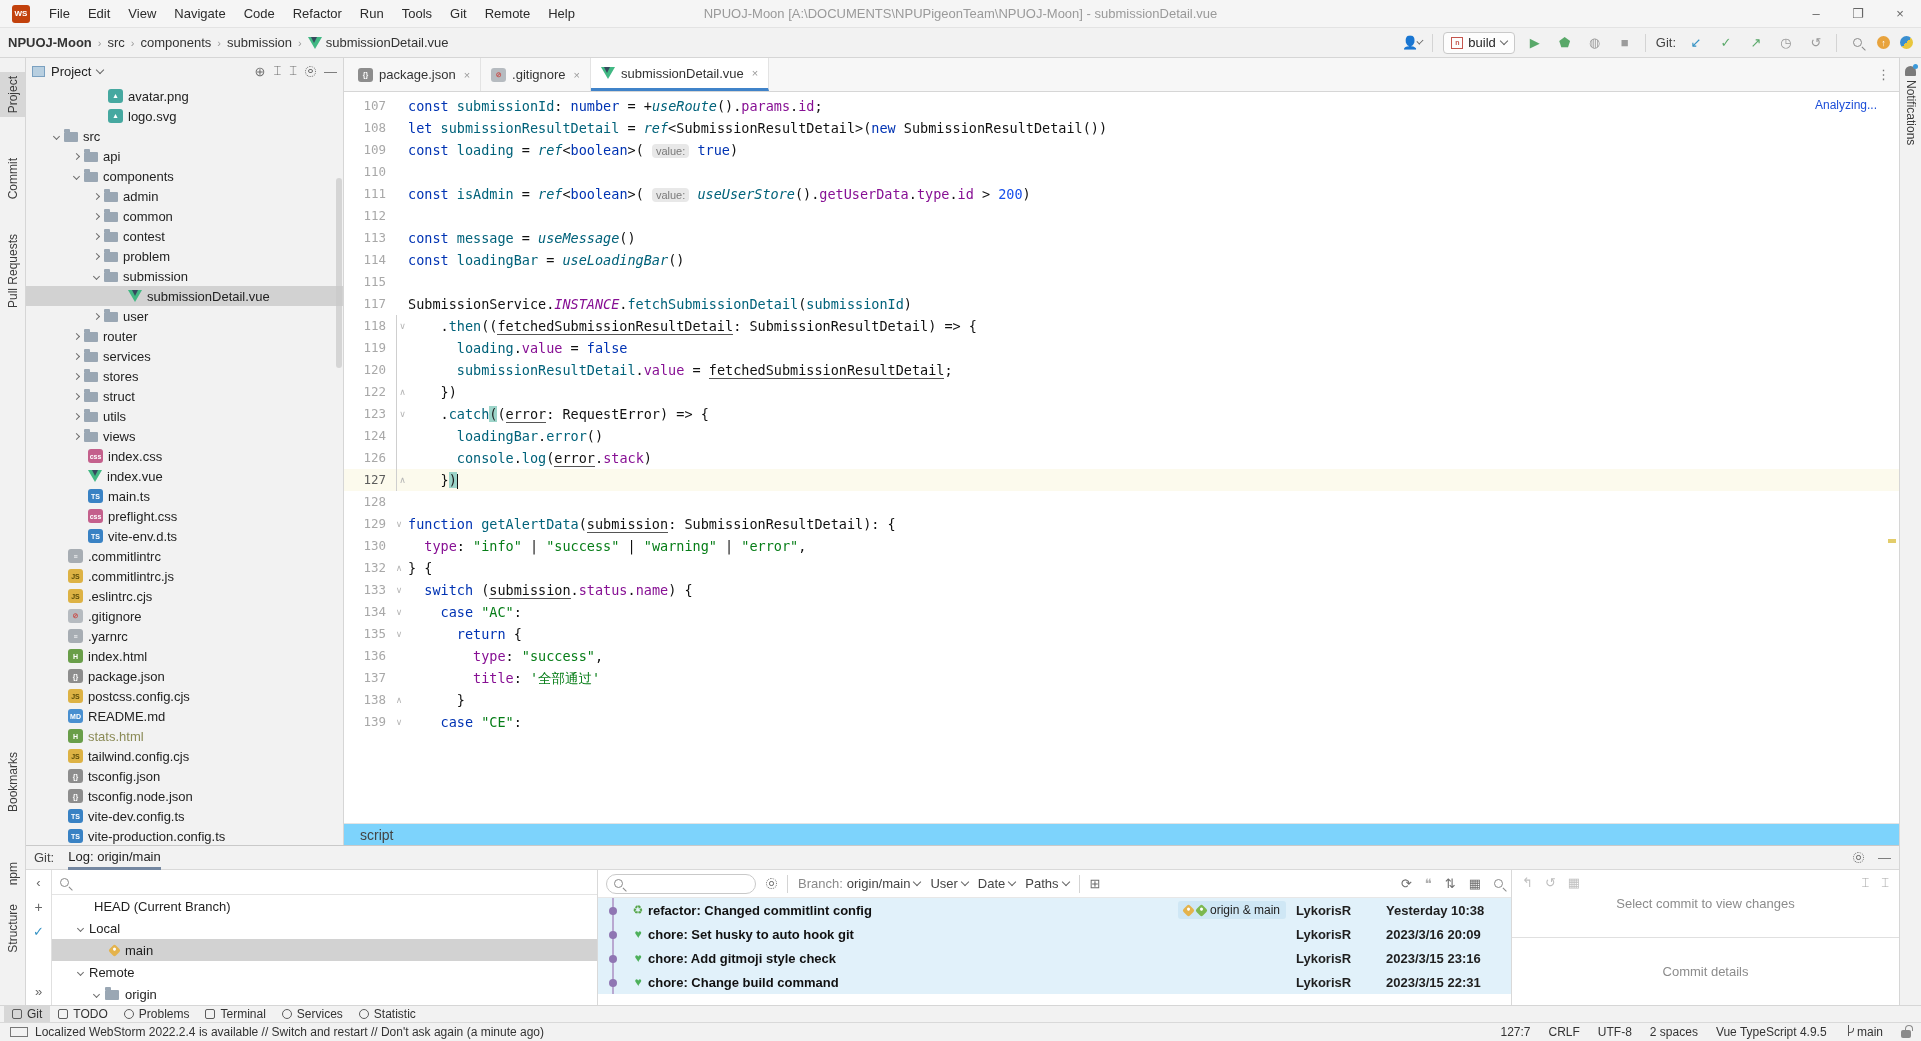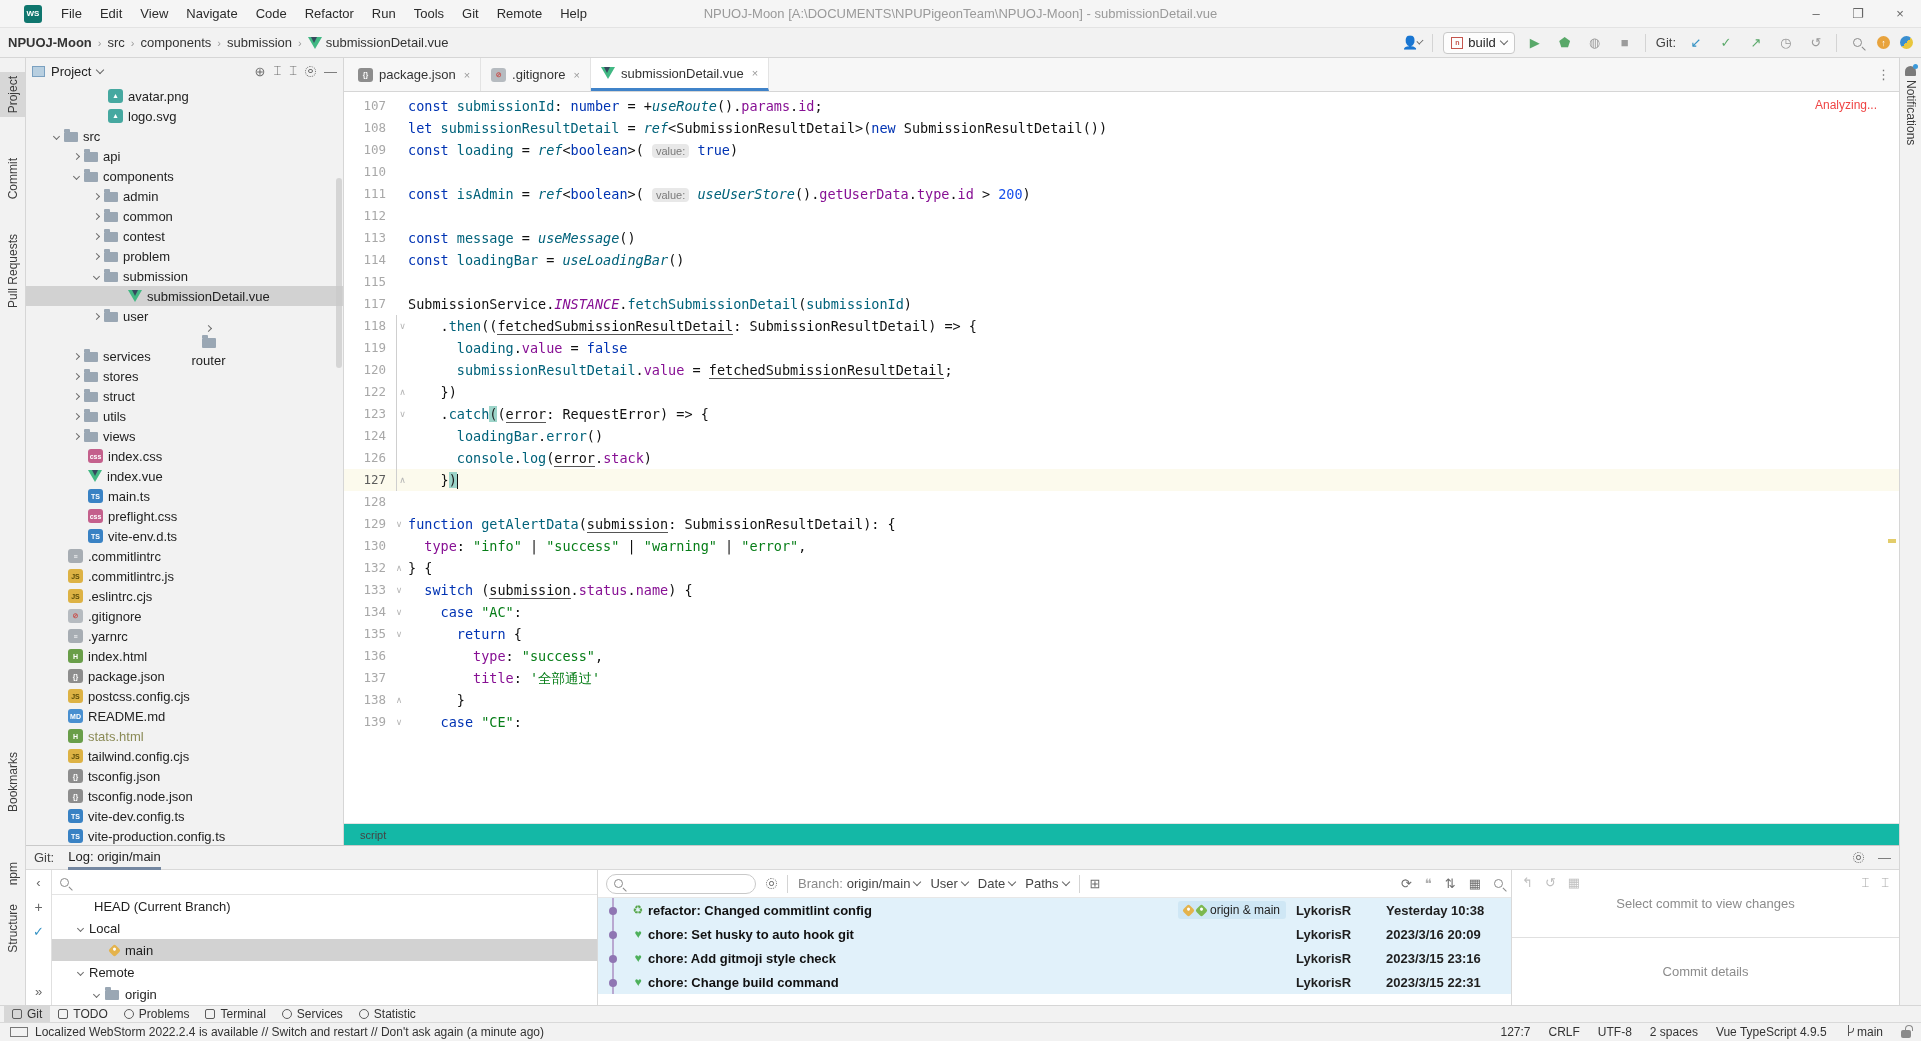--- a/index.html
+++ b/index.html
@@ -1,21 +1,21 @@
 <!DOCTYPE html>
 <html><head>
 <meta charset="utf-8">
 <style>
   * { box-sizing: border-box; margin: 0; padding: 0; }
   html,body { width:1921px; height:1041px; overflow:hidden; }
   body { font-family:"Liberation Sans", sans-serif; font-size:13px; color:#1e1e1e; background:#f2f2f2; }
 
   
   #titlebar { height:28px; background:#f5f5f5; display:flex; align-items:center; position:relative; border-bottom:1px solid #e3e3e3; }
-  .app-badge { width:18px; height:18px; background:#0f766e; color:#fff; font-size:8px; font-weight:bold; display:flex; align-items:center; justify-content:center; border-radius:3px; margin:0 10px 0 24px; }
+  .app-badge { width:18px; height:18px; background:#c2410c; color:#fff; font-size:8px; font-weight:bold; display:flex; align-items:center; justify-content:center; border-radius:3px; margin:0 10px 0 12px; }
   .menu-item { padding:0 9px; height:28px; line-height:28px; color:#2b2b2b; cursor:default; }
   .win-title { position:absolute; left:0; right:0; text-align:center; color:#9a9a9a; pointer-events:none; }
   .win-controls { margin-left:auto; display:flex; z-index:2; }
   .win-btn { width:42px; height:27px; display:flex; align-items:center; justify-content:center; color:#666; font-size:13px; }
 
   
   #toolbar { height:30px; display:flex; align-items:center; background:#f2f2f2; border-bottom:1px solid #d6d6d6; padding:0 8px; }
   #crumbs { display:flex; align-items:center; gap:4px; }
   .crumb { color:#333; } .crumb.first { font-weight:bold; }
   .crumb-sep { color:#9a9a9a; font-size:11px; padding:0 2px; }
@@ -78,23 +78,23 @@
   .fold { width:18px; flex:none; text-align:center; color:#b5b5b5; font-size:9px; line-height:22px; }
   .fold.gline { border-left:1px solid #cfcfcf; margin-left:6px; width:12px; }
   .ct { flex:1; white-space:pre; font-family:"DejaVu Sans Mono",monospace; }
   .kw{color:#0033b3;} .id{color:#00627a;} .fn{color:#00627a;} .gfn{color:#00627a;font-style:italic;}
   .prop{color:#871094;} .ty{color:#111;} .str{color:#067d17;} .num{color:#1750eb;} .pl{color:#111;}
   .par{color:#111;border-bottom:1px solid #555;}
   .st{color:#871094;font-style:italic;}
   .mt{background:#9cd4c9;}
   .hint{background:#e8e8e8;color:#7a7a7a;font-size:11px;border-radius:4px;padding:1px 4px;font-family:"Liberation Sans",sans-serif;}
   .caret{display:inline-block;width:1px;height:15px;background:#111;vertical-align:middle;}
-  #analyzing { position:absolute; top:6px; right:22px; color:#ef4444; font-size:12px; }
+  #analyzing { position:absolute; top:6px; right:22px; color:#1d4ed8; font-size:12px; }
   #stripe-mark { position:absolute; right:3px; top:447px; width:8px; height:4px; background:#e3cd6b; }
-  #editor-crumb { height:22px; border-top:1px solid #e4e4e4; display:flex; align-items:center; padding-left:16px; color:#444; font-size:11px; background:#14b8a6; }
+  #editor-crumb { height:22px; border-top:1px solid #e4e4e4; display:flex; align-items:center; padding-left:16px; color:#444; font-size:14px; background:#7dd3fc; }
 
   
   #git-panel { height:160px; border-top:1px solid #c9c9c9; background:#fff; display:flex; flex-direction:column; }
   #git-header { height:24px; background:#f2f2f2; display:flex; align-items:center; padding:0 8px; gap:14px; border-bottom:1px solid #d9d9d9; }
   #git-tab { height:24px; display:flex; align-items:center; border-bottom:3px solid #7487a1; color:#222; }
   #git-header .gh-right { margin-left:auto; display:flex; gap:14px; color:#6e6e6e; align-items:center; }
   #git-body { flex:1; display:flex; min-height:0; }
   #git-left-toolbar { width:26px; border-right:1px solid #e0e0e0; display:flex; flex-direction:column; align-items:center; padding-top:5px; gap:9px; color:#666; flex:none; }
   #branches { width:546px; flex:none; border-right:1px solid #d9d9d9; display:flex; flex-direction:column; }
   #branch-search { height:26px; border-bottom:1px solid #e4e4e4; display:flex; align-items:center; padding:0 8px; gap:6px; }
@@ -301,21 +301,21 @@
             </div>
             <div class="trow selected" style="padding-left: 102px;">
               <span class="vue-ic"></span>
               <span class="lbl">submissionDetail.vue</span>
             </div>
             <div class="trow" style="padding-left: 68px;">
               <span class="chev closed"></span>
               <span class="folder-ic"></span>
               <span class="lbl">user</span>
             </div>
-            <div class="trow" style="padding-left: 48px; flex-direction: column;">
+            <div class="trow" style="padding-left: 48px;">
               <span class="chev closed"></span>
               <span class="folder-ic"></span>
               <span class="lbl">router</span>
             </div>
             <div class="trow" style="padding-left: 48px;">
               <span class="chev closed"></span>
               <span class="folder-ic"></span>
               <span class="lbl">services</span>
             </div>
             <div class="trow" style="padding-left: 48px;">

